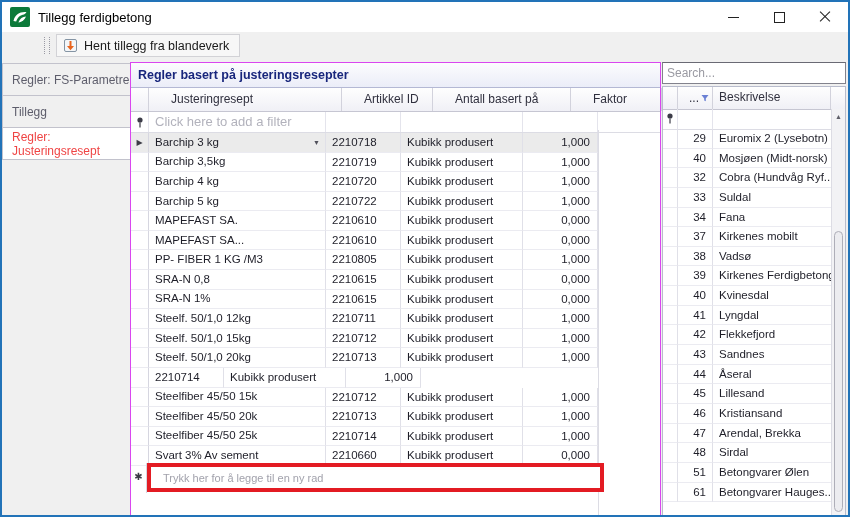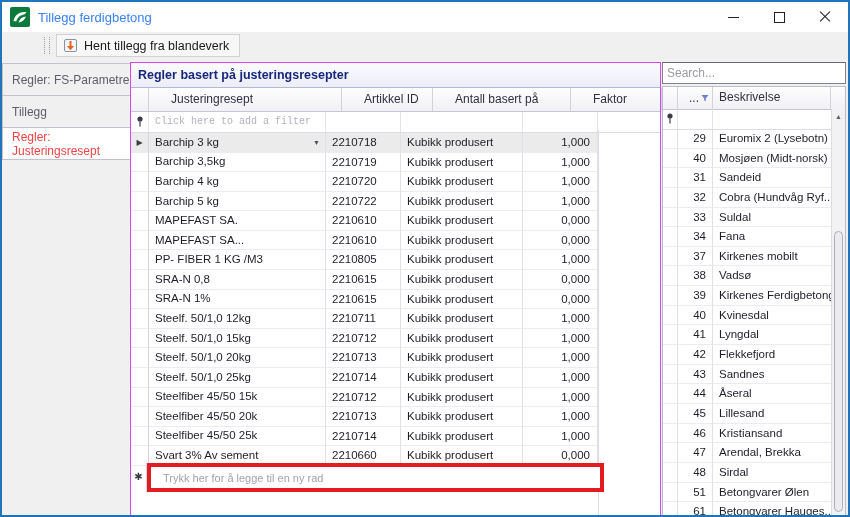--- a/index.html
+++ b/index.html
@@ -2,21 +2,21 @@
 <html><head>
 <meta charset="utf-8">
 <style>
   html,body{margin:0;padding:0;background:#d8d8d8;}
   body{width:850px;height:517px;position:relative;font-family:"Liberation Sans",sans-serif;-webkit-font-smoothing:antialiased;}
   .window{position:absolute;inset:0;border:2px solid #2273b8;background:#fff;box-sizing:border-box;overflow:hidden;}
 
   
   .titlebar{height:30px;background:#fff;display:flex;align-items:center;position:relative;}
   .appicon{width:20px;height:20px;margin:0 8px 0 8px;flex:none;}
-  .title{font-size:13px;color:#3b82f6;text-align:center;}
+  .title{font-size:13px;color:#000000;text-align:center;}
   .winctrls{position:absolute;right:0;top:0;height:30px;display:flex;}
   .wbtn{width:46px;height:30px;display:flex;align-items:center;justify-content:center;position:relative;}
   .glyph-min{width:11px;height:1px;background:#222;}
   .glyph-max{width:9px;height:9px;border:1px solid #222;}
   .glyph-close{width:12px;height:12px;position:relative;}
   .glyph-close:before,.glyph-close:after{content:"";position:absolute;left:-1px;top:5px;width:14px;height:1px;background:#222;}
   .glyph-close:before{transform:rotate(45deg);}
   .glyph-close:after{transform:rotate(-45deg);}
 
   
@@ -36,22 +36,22 @@
 
   
   .maingrid{position:absolute;left:128px;top:3px;width:531px;height:455px;background:#fff;
             border:1px solid #d946ef;box-sizing:border-box;}
   .panel-title{height:24px;line-height:24px;background:linear-gradient(#fcfcfe,#ebedf8);
                border-bottom:1px solid #b4b8d4;color:#18267c;font-weight:bold;font-size:12.5px;padding-left:7px;}
   .ghead{height:23px;display:flex;background:linear-gradient(#fefefe,#f0f0f6);border-bottom:1px solid #c6c6d2;gap:16px;}
   .ghead .hc{box-sizing:border-box;border-right:1px solid #d2d2dc;font-size:12px;color:#30303e;
              padding-left:6px;line-height:22px;overflow:hidden;white-space:nowrap;}
   .gfilter{height:20px;display:flex;border-bottom:1px solid #dcdce4;}
-  .gfilter .fc{box-sizing:border-box;border-right:1px solid #e4e4ec;font-size:10px;color:#b2b2bc;
-               line-height:19px;padding-left:6px;overflow:hidden;white-space:nowrap;font-family:Liberation Mono, monospace;}
+  .gfilter .fc{box-sizing:border-box;border-right:1px solid #e4e4ec;font-size:13px;color:#b2b2bc;
+               line-height:19px;padding-left:6px;overflow:hidden;white-space:nowrap;}
   .w-ind{width:18px;flex:none;padding-left:0 !important;text-align:center;}
   .w-c1{width:177px;flex:none;}
   .w-c2{width:75px;flex:none;}
   .w-c3{width:122px;flex:none;}
   .w-c4{width:75px;flex:none;}
   .w-fill{flex:1;border-right:none !important;}
   .grows{position:relative;}
   .grow{display:flex;height:19.59px;}
   .grow .c{box-sizing:border-box;border-right:1px solid #e0e0e8;border-bottom:1px solid #ebebf1;
            font-size:11.5px;color:#1e1e28;line-height:19px;padding-left:6px;overflow:hidden;white-space:nowrap;}
@@ -270,23 +270,20 @@
             <div class="ind"></div>
             <div class="c w-c1 c1wrap">
               <span>Steelf. 50/1,0 20kg</span>
             </div>
             <div class="c w-c2">2210713</div>
             <div class="c w-c3">Kubikk produsert</div>
             <div class="c w-c4 num">1,000</div>
           </div>
           <div class="grow">
             <div class="ind"></div>
-            <div class="c w-c1 c1wrap">
-              <span>Steelf. 50/1,0 25kg</span>
-            </div>
             <div class="c w-c2">2210714</div>
             <div class="c w-c3">Kubikk produsert</div>
             <div class="c w-c4 num">1,000</div>
           </div>
           <div class="grow">
             <div class="ind"></div>
             <div class="c w-c1 c1wrap">
               <span>Steelfiber 45/50 15k</span>
             </div>
             <div class="c w-c2">2210712</div>
@@ -363,25 +360,20 @@
               <div class="c rw-num">29</div>
               <div class="c rw-desc" style="border-right: none;">Euromix 2 (Lysebotn)</div>
             </div>
             <div class="rrow">
               <div class="c rw-ind"></div>
               <div class="c rw-num">40</div>
               <div class="c rw-desc" style="border-right: none;">Mosjøen (Midt-norsk)</div>
             </div>
             <div class="rrow">
               <div class="c rw-ind"></div>
-              <div class="c rw-num">31</div>
-              <div class="c rw-desc" style="border-right: none;">Sandeid</div>
-            </div>
-            <div class="rrow">
-              <div class="c rw-ind"></div>
               <div class="c rw-num">32</div>
               <div class="c rw-desc" style="border-right: none;">Cobra (Hundvåg Ryf...</div>
             </div>
             <div class="rrow">
               <div class="c rw-ind"></div>
               <div class="c rw-num">33</div>
               <div class="c rw-desc" style="border-right: none;">Suldal</div>
             </div>
             <div class="rrow">
               <div class="c rw-ind"></div>

